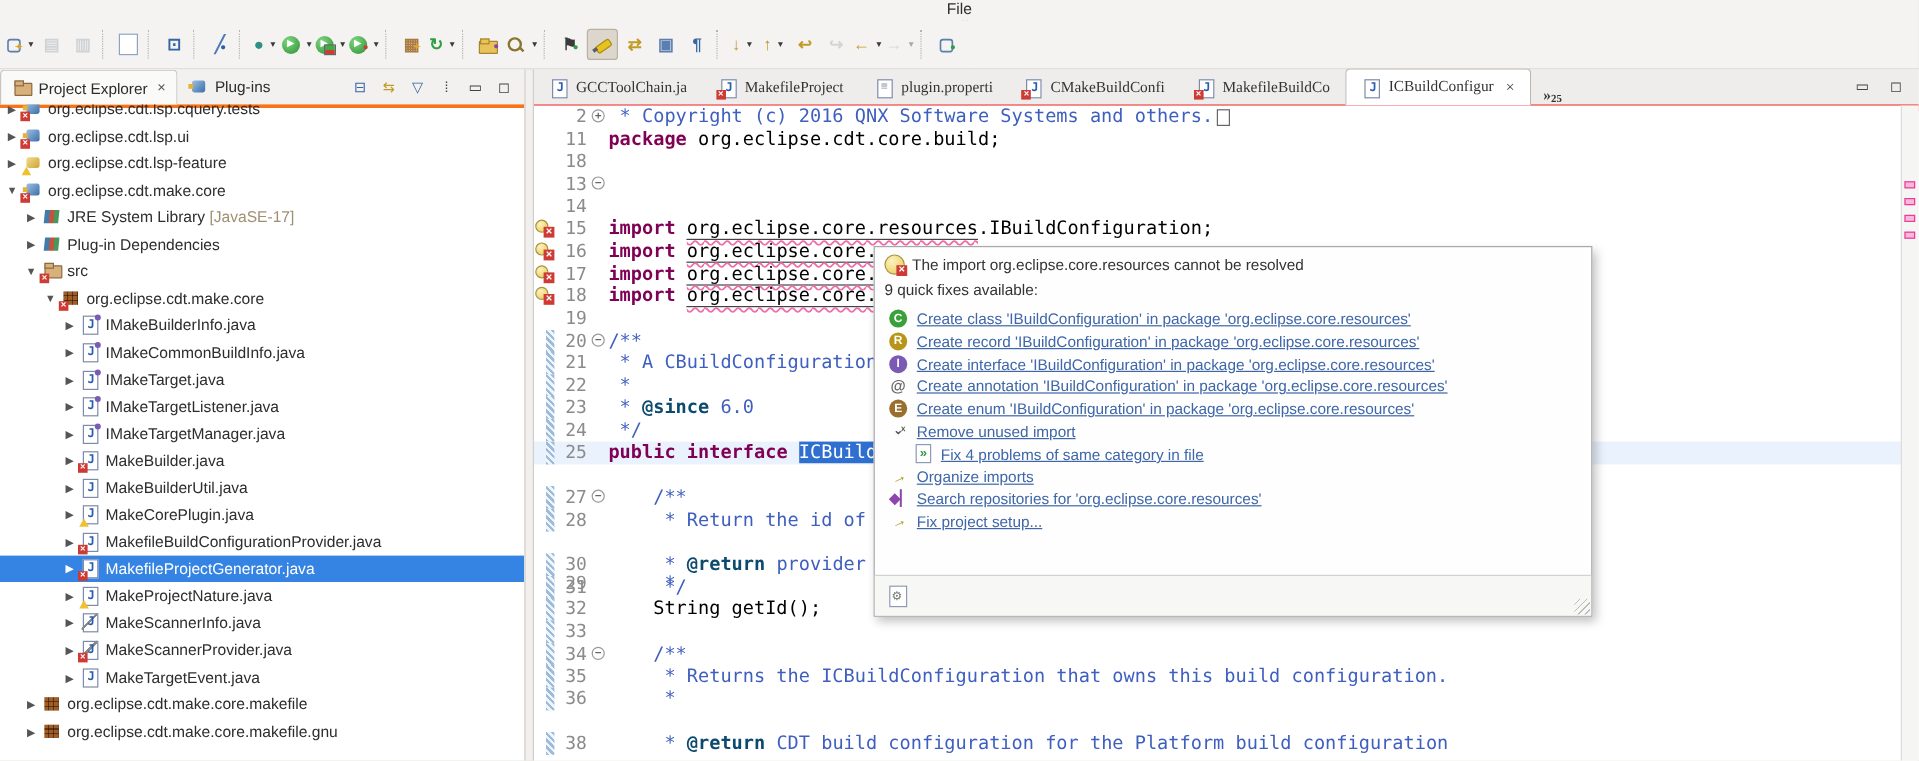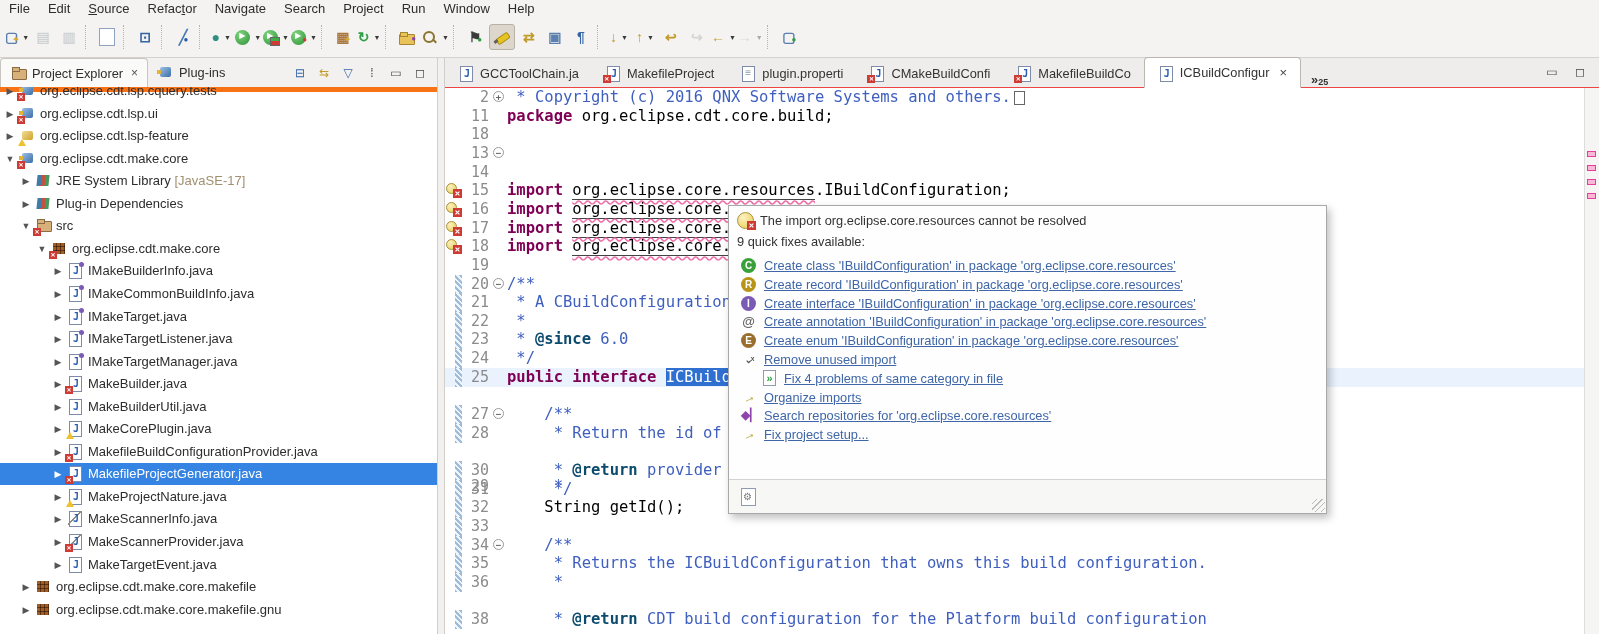--- a/index.html
+++ b/index.html
@@ -1,20 +1,20 @@
 <!DOCTYPE html>
 <html><head>
 <meta charset="utf-8">
 <style>
   html,body{margin:0;padding:0;background:#d9d6d2;}
   #app{position:relative;width:1599px;height:634px;background:#f4f3f1;overflow:hidden;
        font-family:"Liberation Sans",sans-serif;color:#2d2d2d;}
   
   #menubar{position:absolute;left:0;top:0;width:100%;height:17px;background:#f4f3f1;
-           display:flex;align-items:center;font-size:13px;}
+           display:flex;align-items:center;font-size:13px;flex-direction:column;}
   .mitem{padding:0 9px;cursor:default;}
   .mitem u{text-decoration:underline;}
   
   #toolbar{position:absolute;left:0;top:17px;width:100%;height:41px;background:#f4f3f1;
            border-bottom:1px solid #d5d2ce;display:flex;align-items:center;padding-left:4px;box-sizing:border-box;}
   .tgroup{display:flex;align-items:center;}
   .tsep{width:5px;height:24px;margin:0 3px;border-left:1px dotted #b6b2ad;}
   .tbtn{position:relative;height:24px;min-width:24px;display:flex;align-items:center;justify-content:center;
         border-radius:3px;margin:0 1px;}
   .tbtn.pressed{background:#dcd6cc;border:1px solid #b8b1a6;}
@@ -39,21 +39,21 @@
   .cicon.fold::before{content:"";position:absolute;left:0;top:3px;width:14px;height:9px;background:#e8c35a;border:1px solid #a8852f;border-radius:1px;}
   .cicon.fold::after{content:"";position:absolute;left:1px;top:1px;width:6px;height:3px;background:#e8c35a;border:1px solid #a8852f;}
   
   #main{position:absolute;left:0;top:58px;right:0;bottom:0;}
   #left-panel{position:absolute;left:0;top:0;width:437px;bottom:0;background:#fff;}
   #sash{position:absolute;left:437px;top:0;width:8px;bottom:0;background:#f2f0ee;
         border-left:1px solid #d2cecA;border-right:1px solid #d2ceca;box-sizing:border-box;}
   #editor-panel{position:absolute;left:445px;top:0;right:0;bottom:0;background:#fff;}
   
   #left-header{position:absolute;left:0;top:0;width:100%;height:29px;background:#f3f1ef;
-               border-bottom:5px solid #f97316;display:flex;align-items:center;font-size:12.8px;}
+               border-bottom:3px solid #f97316;display:flex;align-items:center;font-size:12.8px;}
   .vtab{display:flex;align-items:center;gap:5px;height:28px;padding:0 9px;}
   .vtab.active{background:#fafaf9;border:1px solid #c9c5c1;border-bottom:none;border-radius:4px 4px 0 0;}
   .vtab .closex{font-size:12px;color:#555;margin-left:3px;}
   #left-hdr-icons{margin-left:auto;display:flex;align-items:center;gap:6px;padding-right:8px;}
   .wbtn{width:18px;height:18px;display:flex;align-items:center;justify-content:center;font-size:12px;color:#444;}
   
   #tree{position:absolute;left:0;top:29px;right:0;bottom:0;overflow:hidden;font-size:13px;}
   .trow{position:absolute;left:0;width:100%;height:22px;display:flex;align-items:center;white-space:nowrap;}
   .trow.selected{background:#3584e4;color:#fff;}
   .tarrow{position:absolute;width:12px;text-align:center;font-size:9px;color:#555;}
@@ -80,21 +80,21 @@
   .tico .intdot{position:absolute;right:0;top:0;width:5px;height:5px;border-radius:50%;background:#7b5ab5;}
   .tico .depslash{position:absolute;left:1px;top:1px;width:13px;height:14px;
        background:linear-gradient(135deg,transparent 0 45%,#8a8a8a 45% 55%,transparent 55%);}
   .badge-err{position:absolute;left:-2px;bottom:-2px;width:8px;height:8px;background:#ce3b34;
        color:#fff;font:bold 6px/8px "Liberation Sans",sans-serif;text-align:center;}
   .badge-err::before{content:"✕";}
   .badge-warn{position:absolute;left:-1px;bottom:-2px;width:0;height:0;
        border-left:4px solid transparent;border-right:4px solid transparent;border-bottom:7px solid #efc12f;}
   
   #editor-tabs{position:absolute;left:0;top:0;right:0;height:29px;background:#efedeb;
-       border-bottom:6px solid #ef4444;display:flex;align-items:flex-end;font-size:12.8px;}
+       border-bottom:6px solid #ef4444;display:flex;align-items:flex-end;font-size:12.8px;font-family:Liberation Serif, serif;}
   .etab{display:flex;align-items:center;gap:6px;height:28px;padding:0 13px;color:#333;position:relative;}
   .etab.active{background:#fff;border:1px solid #b9b5b1;border-bottom:1px solid #fff;border-radius:4px 4px 0 0;height:29px;margin-bottom:-1px;z-index:2;}
   .etab .closex{font-size:13px;color:#444;margin-left:4px;}
   .etab .tico{position:relative;width:16px;height:16px;flex:none;}
   #tab-overflow{display:flex;align-items:center;padding:0 10px;font-weight:bold;color:#333;}
   #tab-overflow .cnt{font-size:9px;margin-top:5px;}
   #editor-winbtns{position:absolute;right:10px;top:5px;display:flex;gap:10px;}
   
   #code{position:absolute;left:0;top:30px;right:0;bottom:0;background:#fff;overflow:hidden;}
   .crow{position:absolute;left:0;right:14px;height:19px;}

